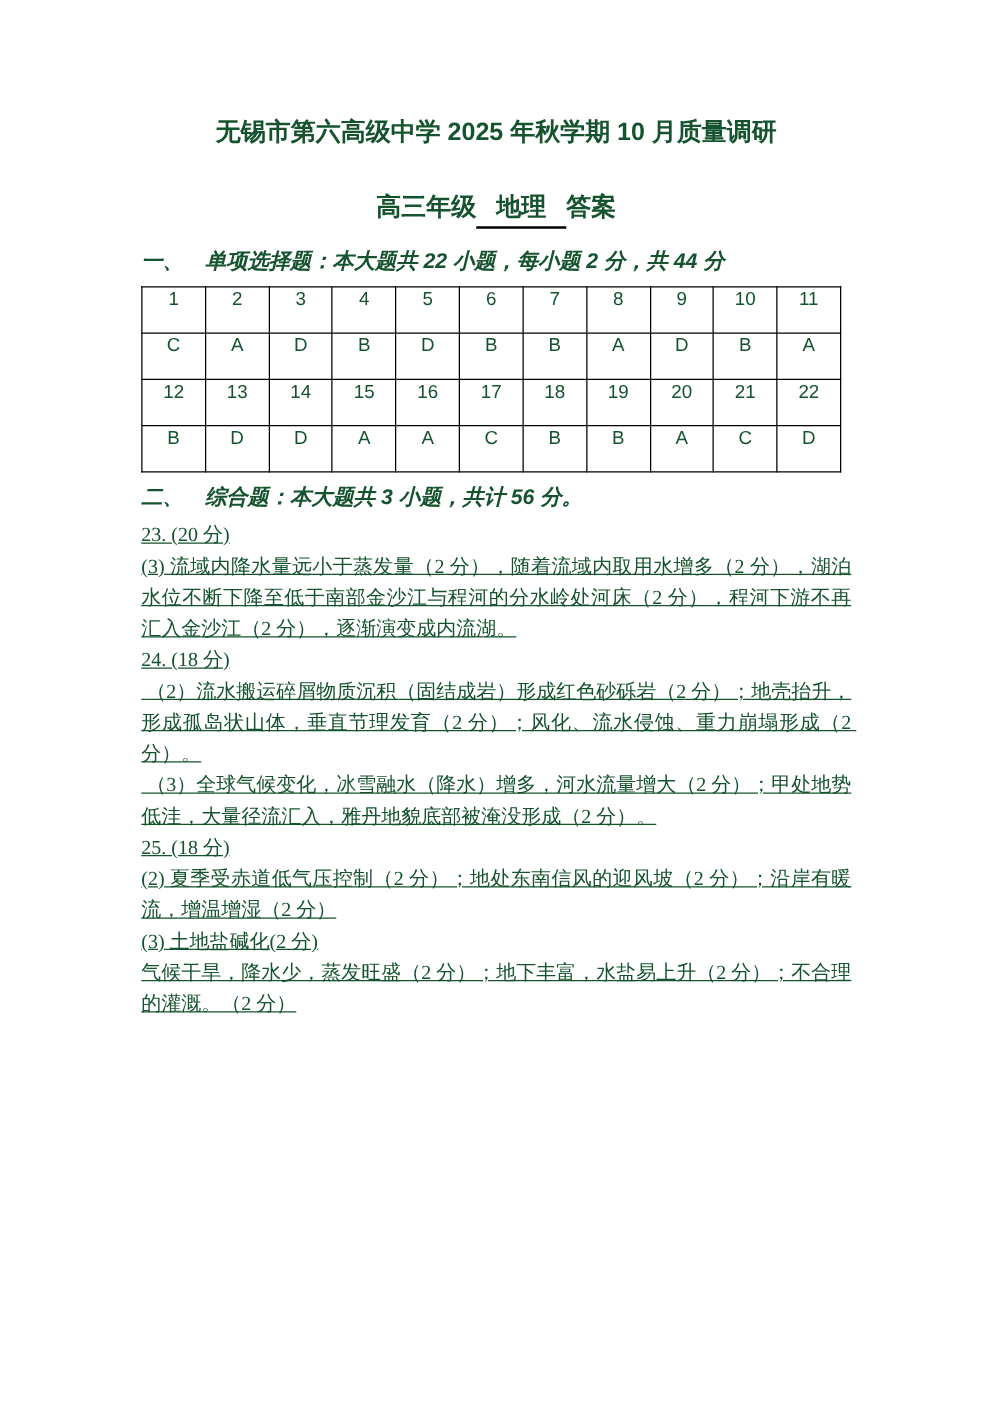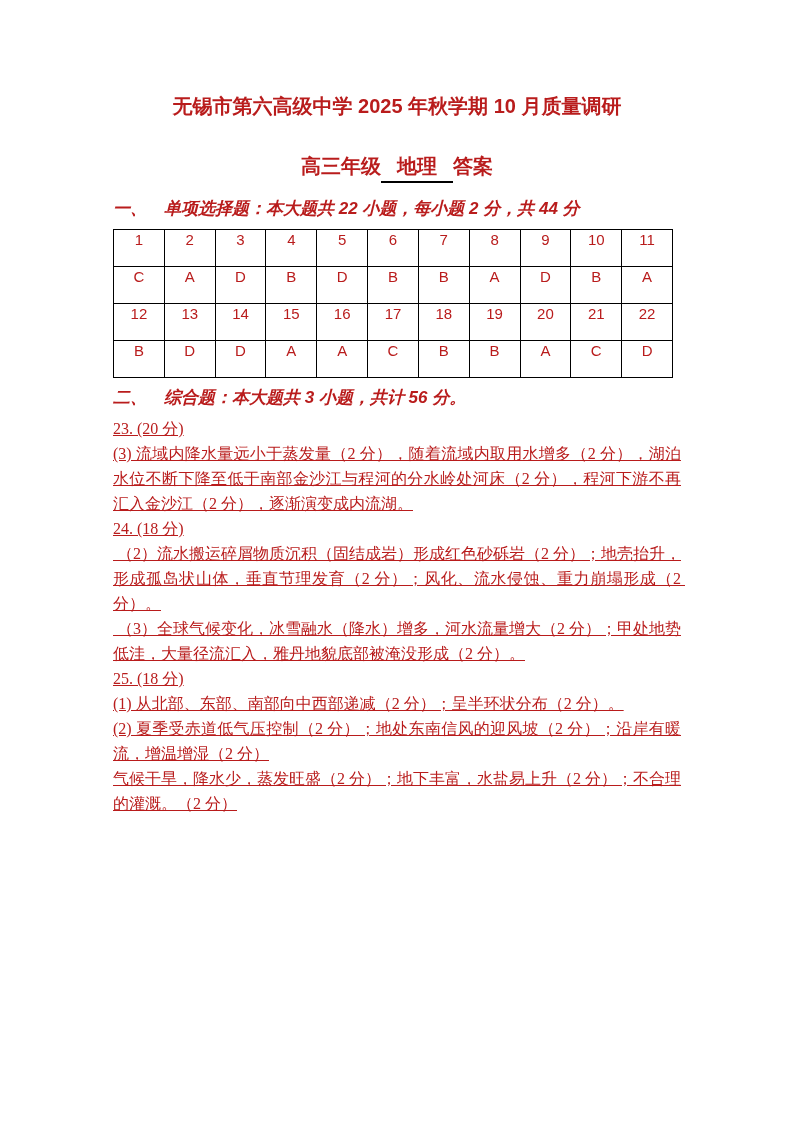--- a/index.html
+++ b/index.html
@@ -3,21 +3,21 @@
 <meta charset="utf-8">
 <style>
   * { box-sizing: border-box; }
   html, body { margin: 0; padding: 0; background: #ffffff; }
   .page {
     position: relative;
     width: 793px;
     height: 1122px;
     margin: 0 auto;
     background: #ffffff;
-    color: #b91c1c;
+    color: #14532d;
     font-family: "Liberation Serif", serif;
     overflow: hidden;
   }
   .content {
     padding: 92px 112px 0 113px;
   }
   .doc-title {
     text-align: center;
     font-size: 20px;
     font-weight: bold;
@@ -148,19 +148,19 @@
 
     <div class="sec-heading second">二、　综合题：本大题共 3 小题，共计 56 分。</div>
 
     <div class="answers-body">
       <p class="para">23. (20 分)</p>
       <p class="para">(3) 流域内降水量远小于蒸发量（2 分），随着流域内取用水增多（2 分），湖泊水位不断下降至低于南部金沙江与程河的分水岭处河床（2 分），程河下游不再汇入金沙江（2 分），逐渐演变成内流湖。</p>
       <p class="para">24. (18 分)</p>
       <p class="para"> （2）流水搬运碎屑物质沉积（固结成岩）形成红色砂砾岩（2 分）；地壳抬升，形成孤岛状山体，垂直节理发育（2 分）；风化、流水侵蚀、重力崩塌形成（2 分）。</p>
       <p class="para"> （3）全球气候变化，冰雪融水（降水）增多，河水流量增大（2 分）；甲处地势低洼，大量径流汇入，雅丹地貌底部被淹没形成（2 分）。</p>
       <p class="para">25. (18 分)</p>
-      <p class="para">(1) 从北部、东部、南部向中西部递减（2 分）；呈半环状分布（2 分）。</p>
       <p class="para">(2) 夏季受赤道低气压控制（2 分）；地处东南信风的迎风坡（2 分）；沿岸有暖流，增温增湿（2 分）</p>
+      <p class="para">(3) 土地盐碱化(2 分)</p>
       <p class="para">气候干旱，降水少，蒸发旺盛（2 分）；地下丰富，水盐易上升（2 分）；不合理的灌溉。（2 分）</p>
     </div>
 
   </div>
 </div>
 
 </body></html>

